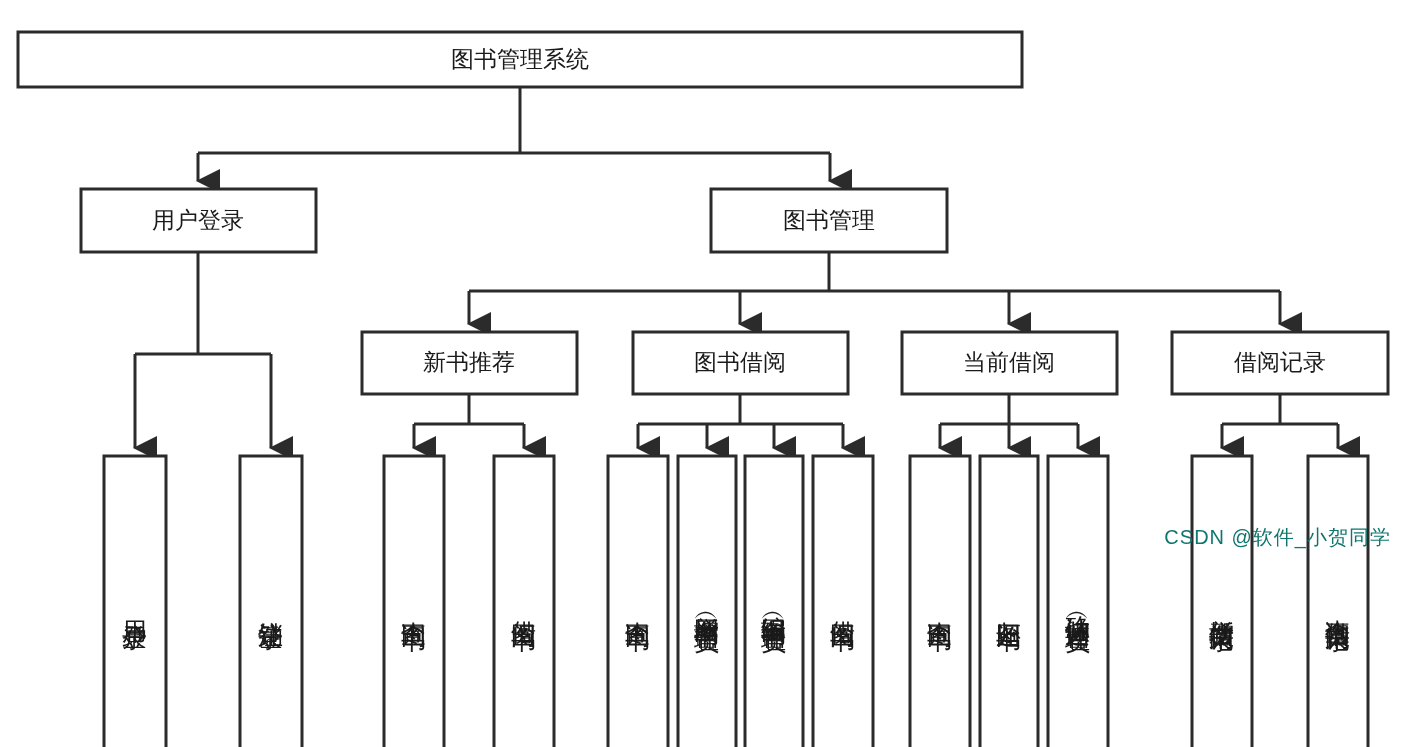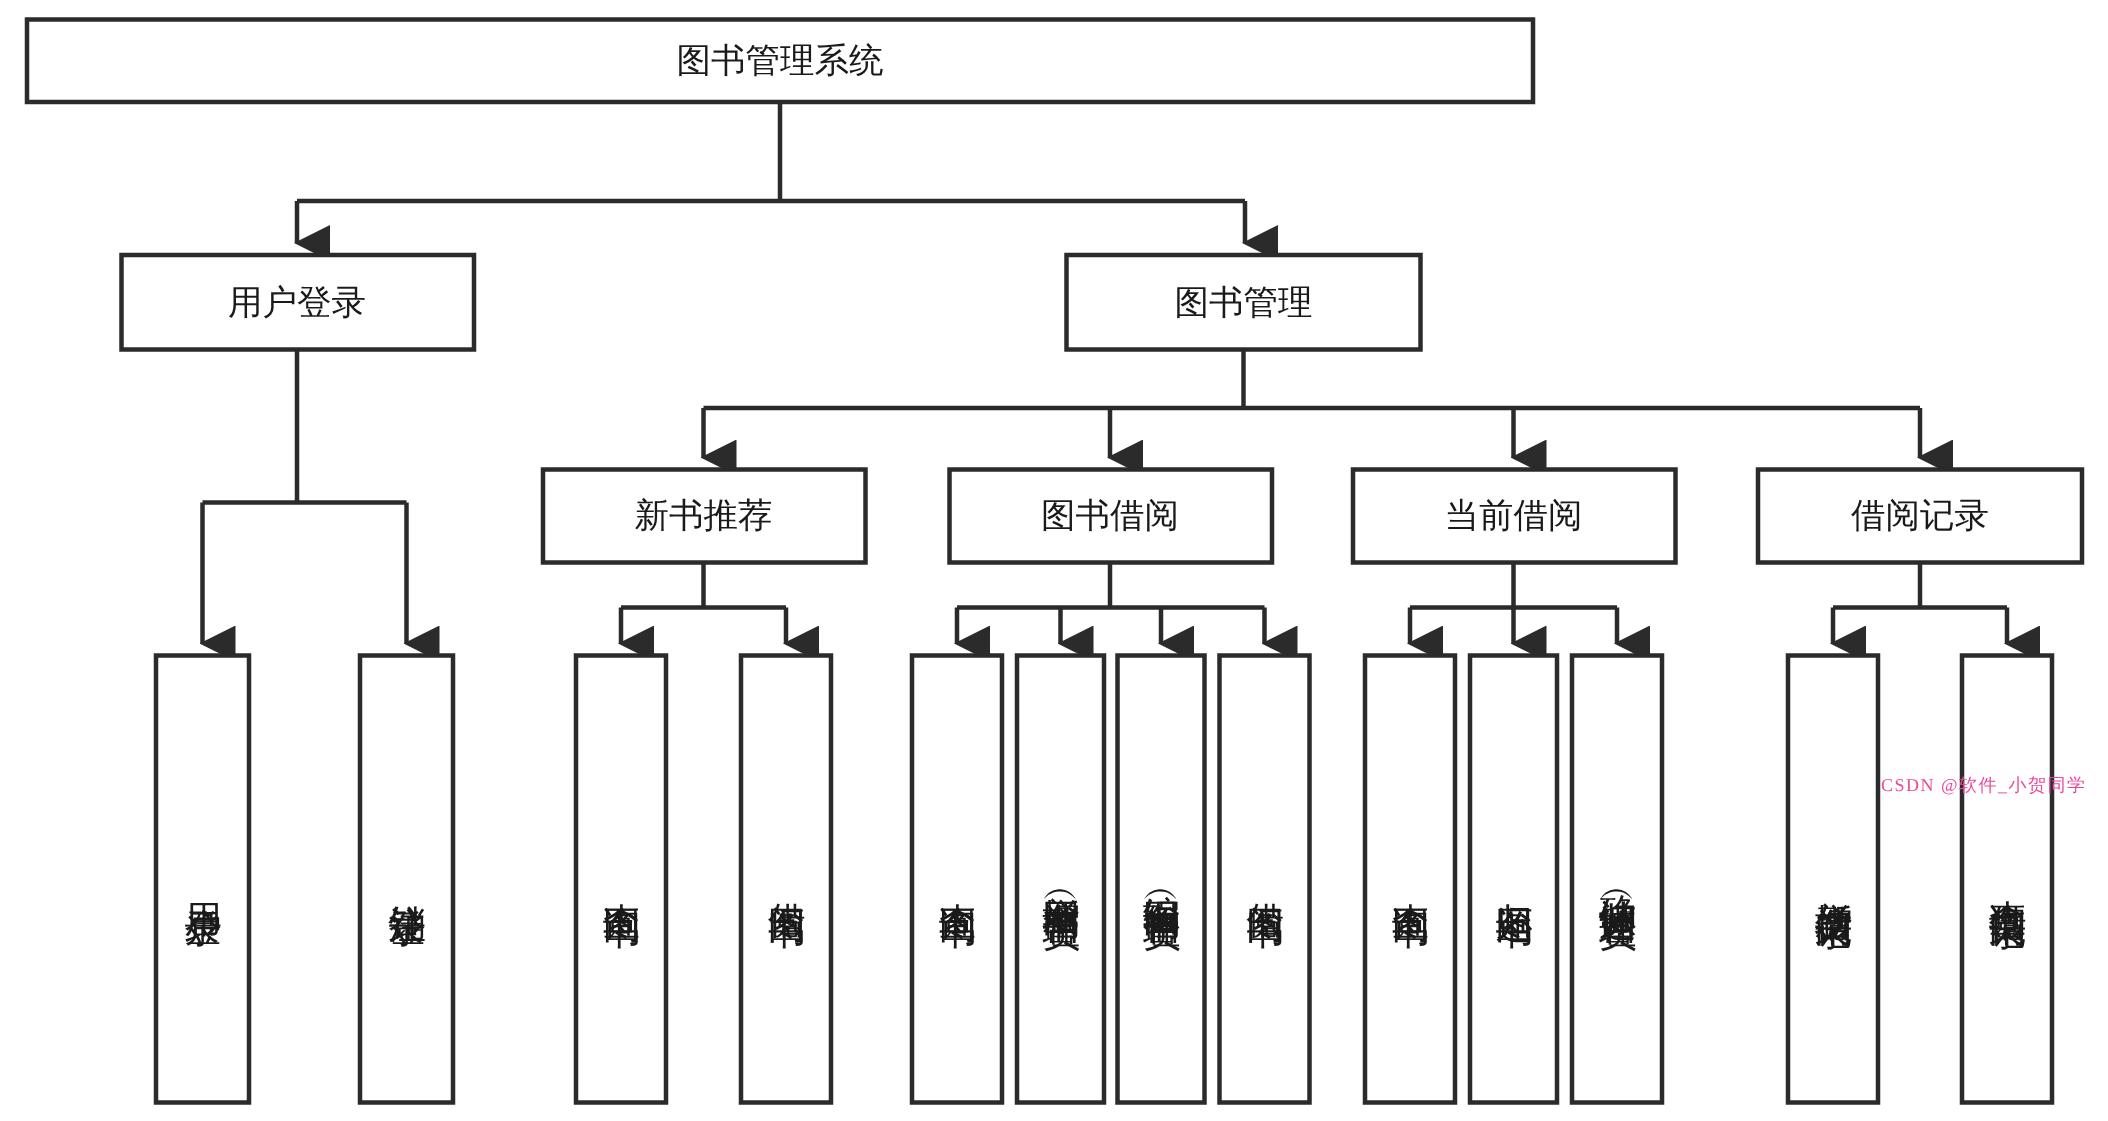--- a/index.html
+++ b/index.html
@@ -11,20 +11,21 @@
     width: 1405px;
     height: 747px;
     font-family: "Liberation Sans", "DejaVu Sans", sans-serif;
     overflow: hidden;
     position: relative;
   }
   #diagram-root {
     position: relative;
     width: 1405px;
     height: 539px;
+    margin-top: 19px;
   }
   svg.diagram-svg {
     position: absolute;
     top: 0;
     left: 0;
     width: 1405px;
     height: 747px;
   }
   .node-box {
     fill: #ffffff;
@@ -60,23 +61,23 @@
     line-height: 1.12;
     letter-spacing: 2px;
     color: #1a1a1a;
     white-space: nowrap;
     text-align: center;
   }
   .watermark {
     position: absolute;
     right: 14px;
     bottom: 7px;
-    font-family: Liberation Serif, serif;
-    font-size: 12px;
-    color: #ec4899;
+    font-family: Liberation Sans, sans-serif;
+    font-size: 20px;
+    color: #0f766e;
     letter-spacing: 1px;
     white-space: nowrap;
   }
 </style>
 </head>
 <body>
 
 <div id="diagram-root">
 
   <svg class="diagram-svg" viewBox="0 0 1405 747" xmlns="http://www.w3.org/2000/svg">

